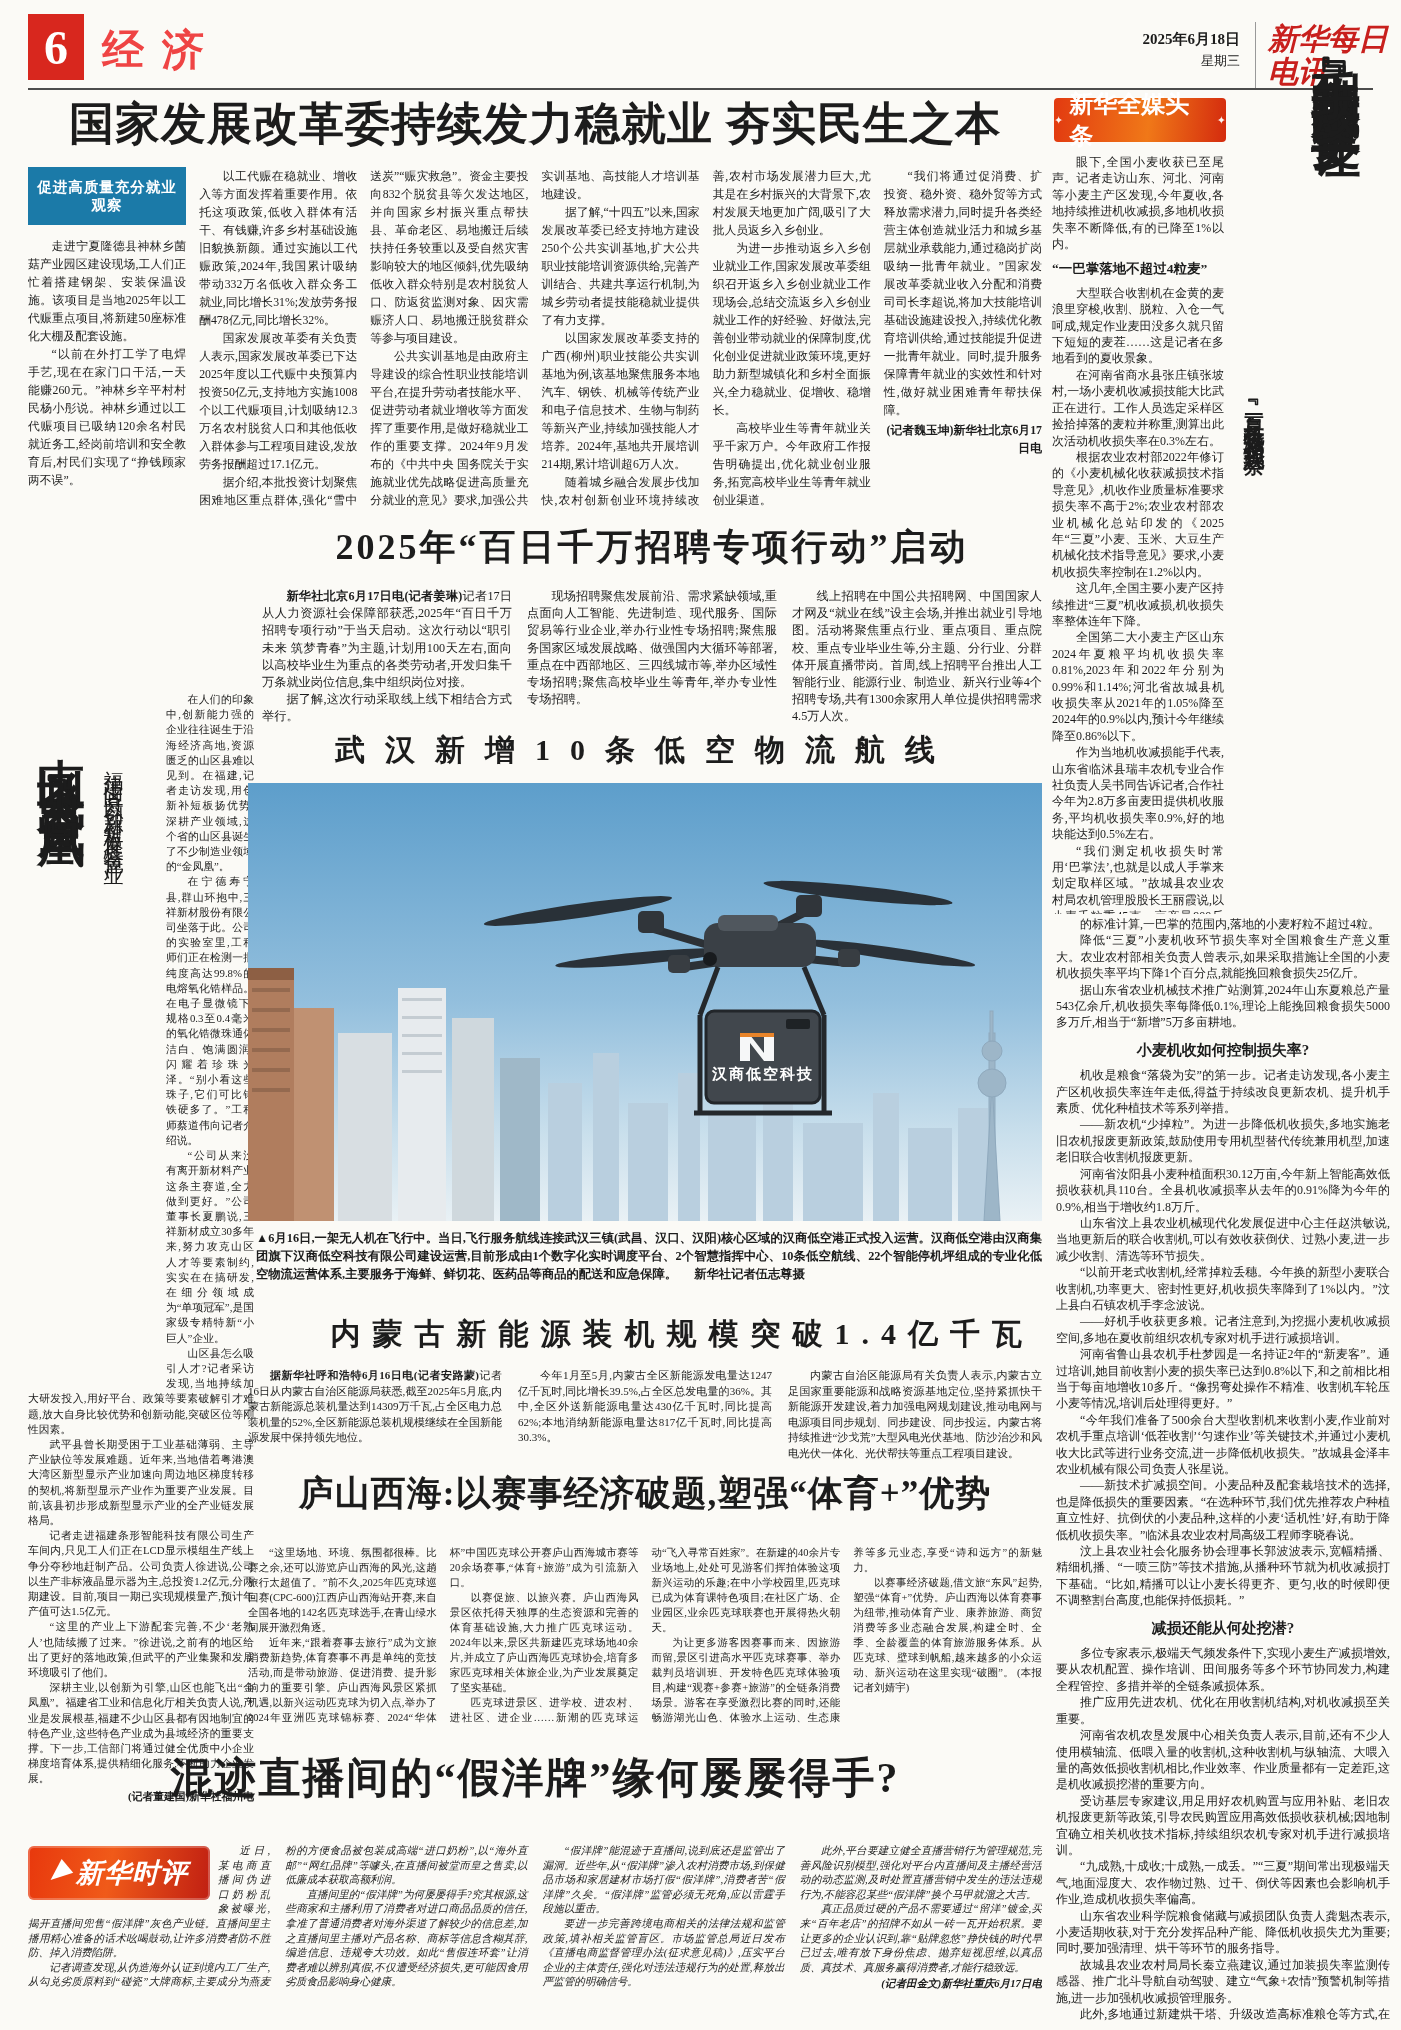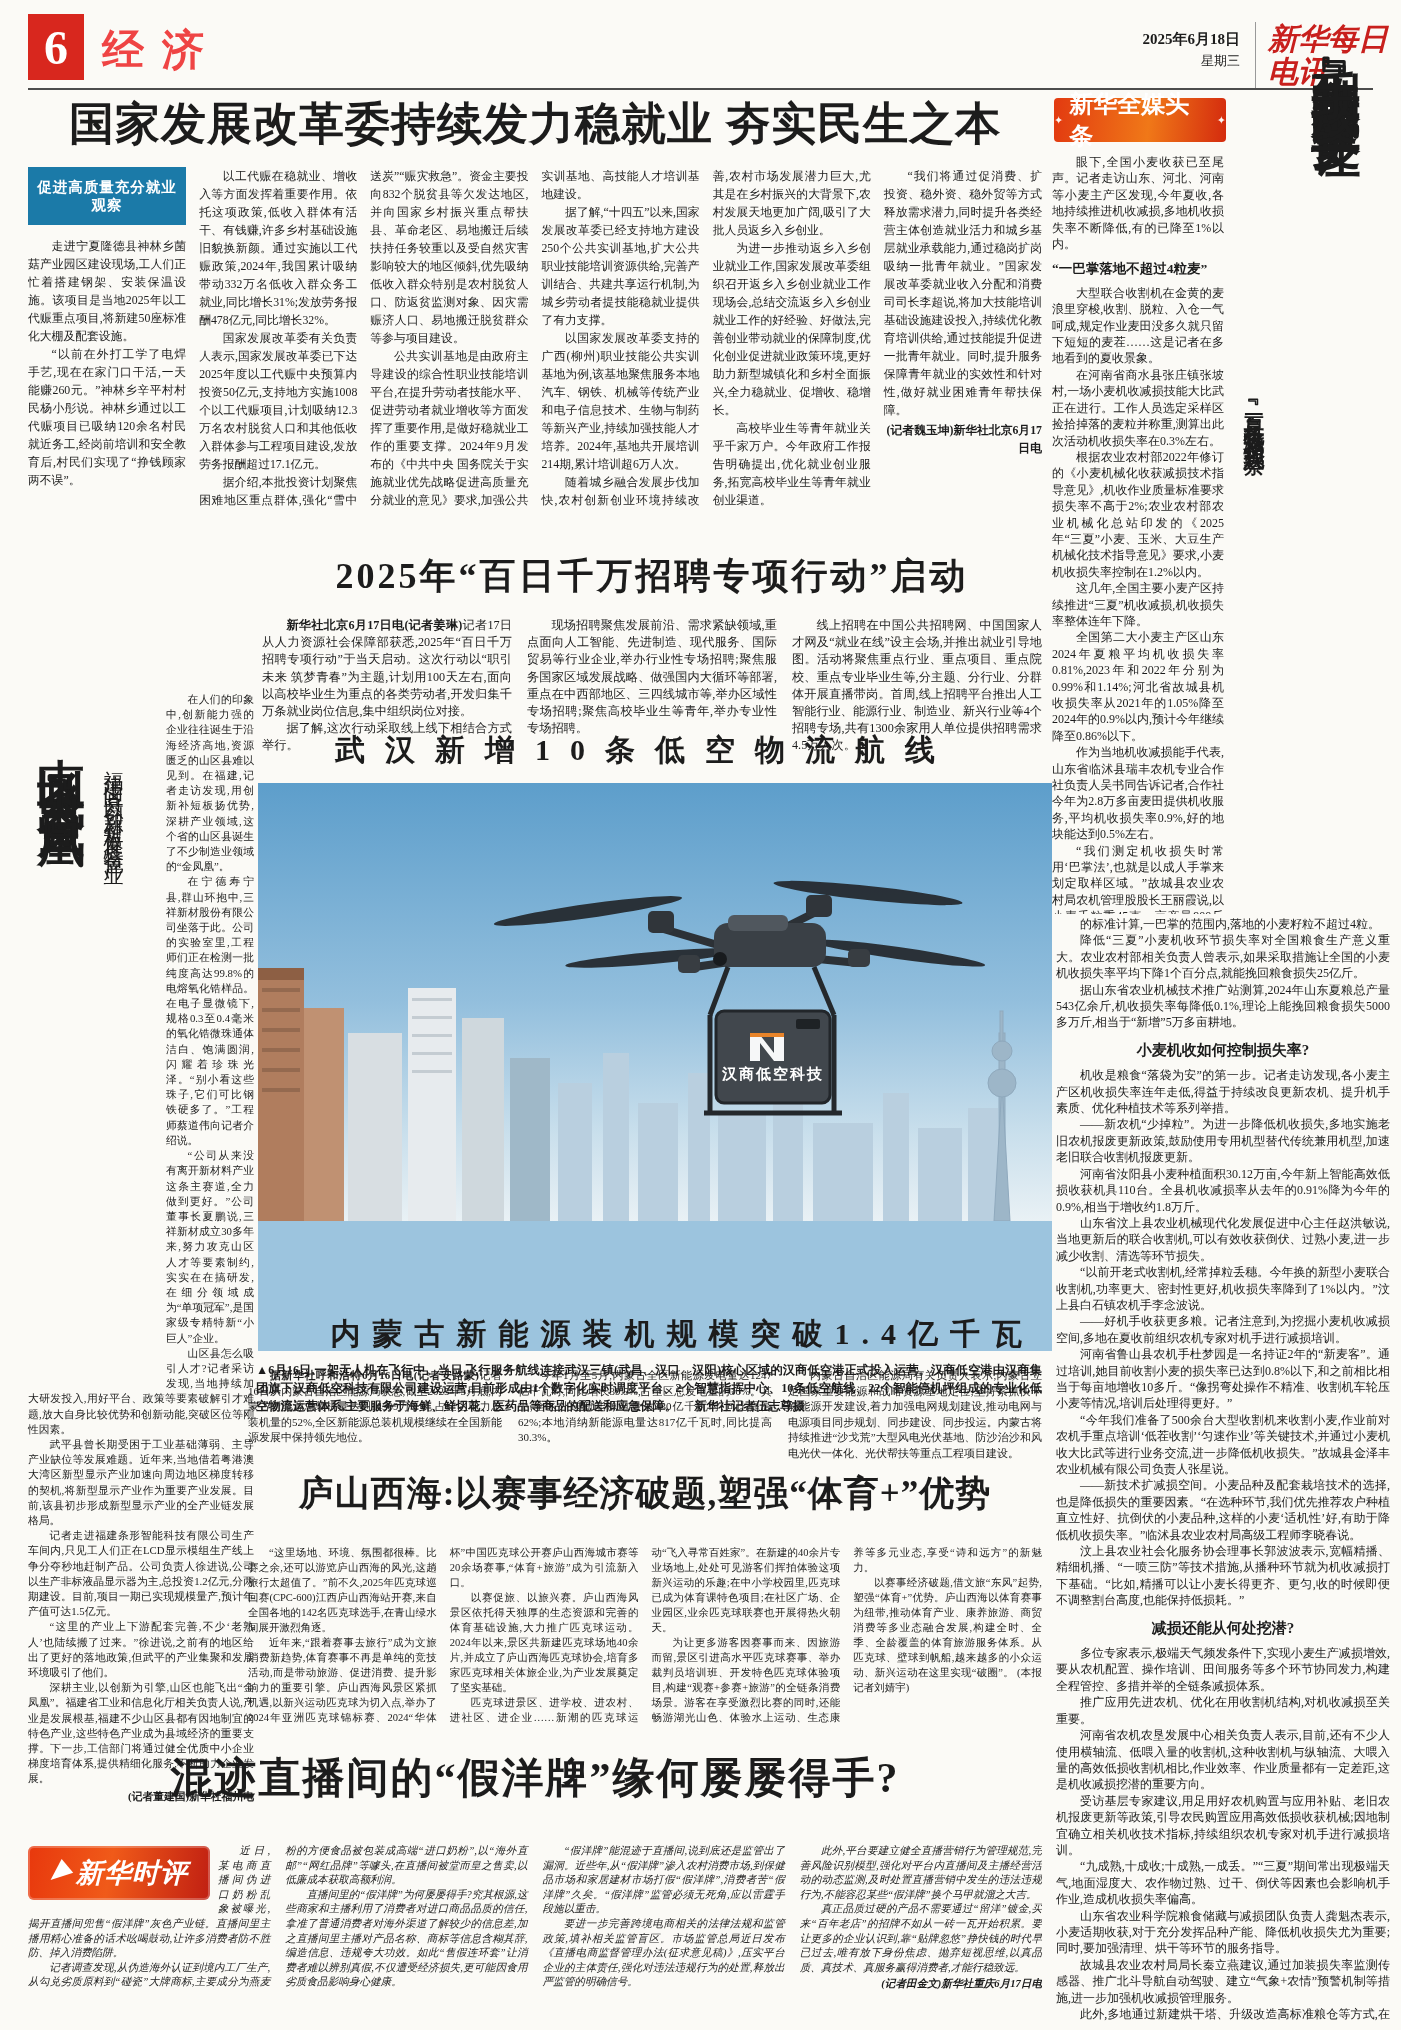--- a/index.html
+++ b/index.html
@@ -31,28 +31,28 @@
 
   
   .a2{position:absolute;left:28px;top:692px;width:226px;}
   .a2-float{float:left;width:130px;height:648px;display:flex;flex-direction:row;margin:28px 8px 10px 0;}
   .a2-head{margin:0;writing-mode:vertical-rl;font-size:48px;font-weight:900;line-height:66px;letter-spacing:8px;}
   .a2-sub{writing-mode:vertical-rl;font-size:20px;line-height:40px;padding-top:34px;letter-spacing:6px;}
   .a2-body{font-size:10.8px;line-height:15.2px;}
   .a2-body .byline{font-size:10.8px;}
 
   
-  .a3{position:absolute;left:262px;top:552px;width:780px;}
+  .a3{position:absolute;left:262px;top:523px;width:780px;}
   .a3-headline{margin:0;text-align:center;font-size:36px;font-weight:700;letter-spacing:3px;}
   .a3-cols{margin-top:16px;height:188px;column-count:3;column-gap:15px;font-size:12.2px;line-height:17.2px;overflow:hidden;}
 
   
   .ph{position:absolute;left:248px;top:730px;width:794px;}
   .ph-headline{margin:0 0 12px;text-align:center;font-size:30px;font-weight:600;letter-spacing:20px;}
-  .ph-fig{margin:10px;width:794px;height:568px;position:relative;overflow:hidden;background:#9cc4de;}
+  .ph-fig{margin:0;width:794px;height:438px;position:relative;overflow:hidden;background:#9cc4de;}
   .ph-cap{margin:8px 0 0;font-size:12.3px;line-height:18px;text-align:justify;font-weight:600;padding-left:8px;}
   .ph-credit{font-weight:900;margin-left:14px;white-space:nowrap;}
 
   
   .a4{position:absolute;left:248px;top:1306px;width:794px;}
   .a4-headline{margin:8px;text-align:right;font-size:30px;font-weight:600;letter-spacing:12px;}
   .a4-cols{margin-top:13px;height:128px;column-count:3;column-gap:16px;font-size:11px;line-height:15.5px;overflow:hidden;}
 
   
   .a5{position:absolute;left:248px;top:1470px;width:794px;}

